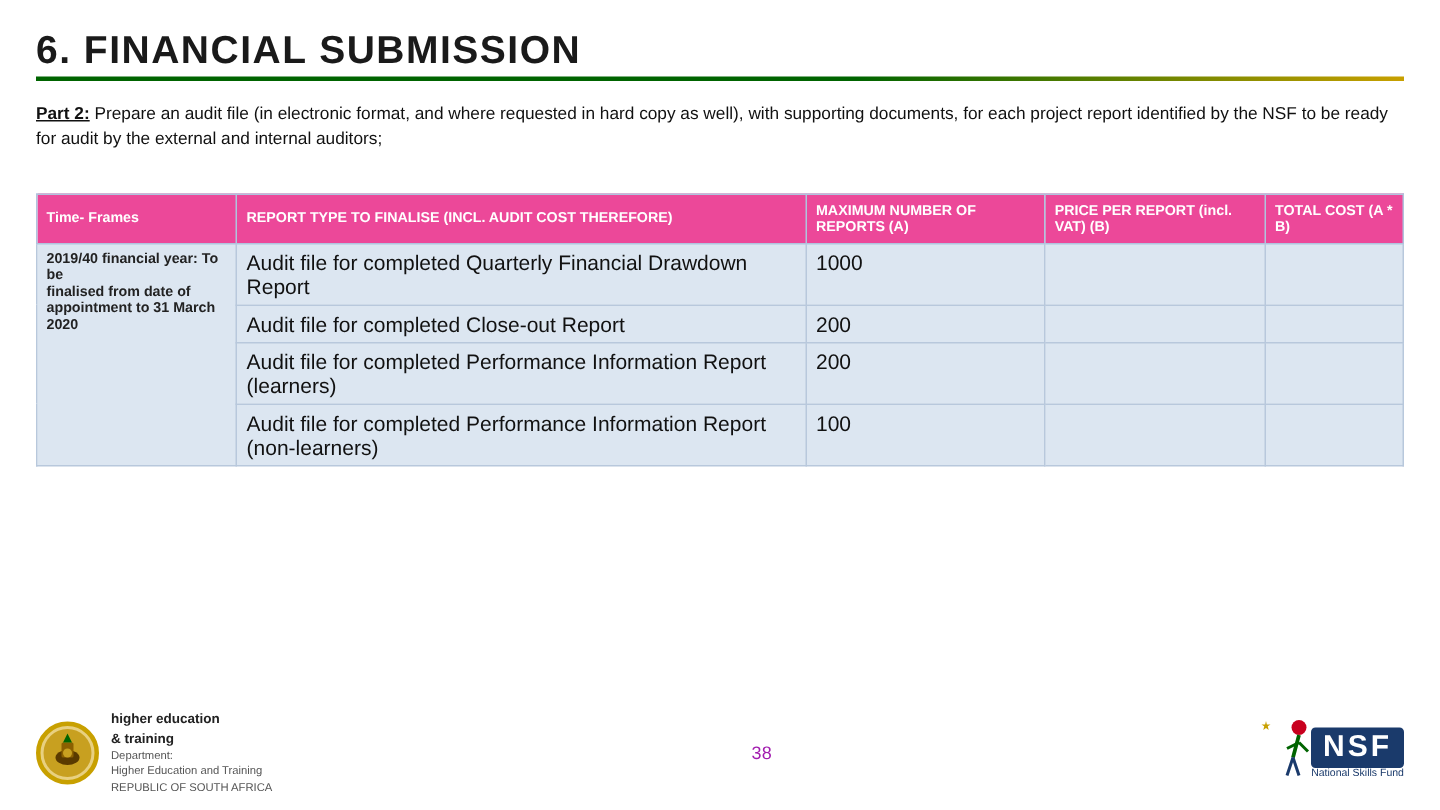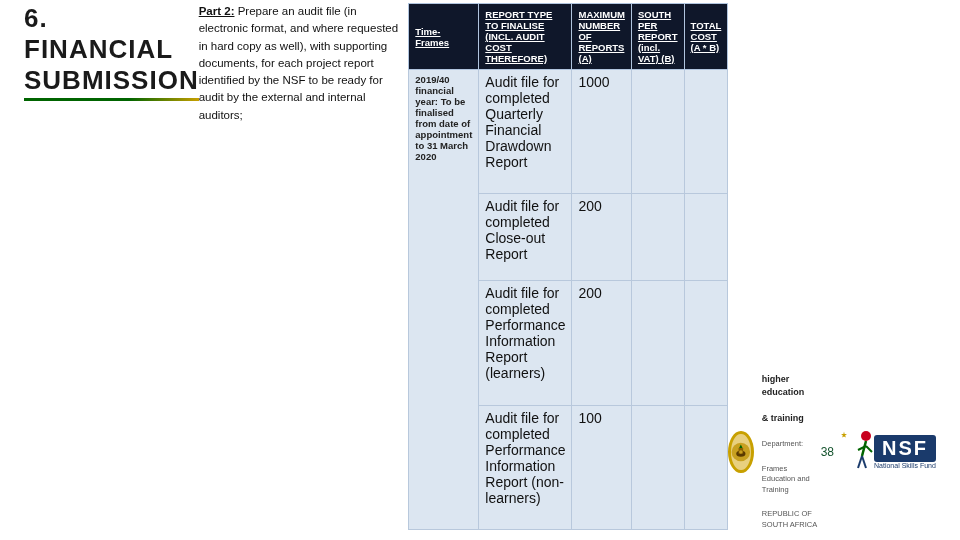--- a/index.html
+++ b/index.html
@@ -8,22 +8,23 @@
       height: 540px;
       font-family: Arial, sans-serif;
       background: #fff;
       overflow: hidden;
       position: relative;
     }
 
     .page {
       width: 960px;
       height: 540px;
-      padding: 3px 24px 10px 24px;
-      display: flex;
+      padding: 18px 24px 10px 24px;
+      display: flex;
+      flex-direction: column;
     }
 
     .title-section {
       margin-bottom: 6px;
     }
 
     .page-title {
       font-size: 26px;
       font-weight: bold;
       color: #1a1a1a;
@@ -35,38 +36,37 @@
       width: 100%;
       height: 3px;
       background: linear-gradient(to right, #006400 60%, #c8a000 100%);
       margin-bottom: 8px;
     }
 
     .intro-text {
       font-size: 11.5px;
       color: #111;
       line-height: 1.5;
-      margin-bottom: 10px;
+      margin-bottom: 26px;
     }
 
     .intro-text .part2 {
       font-weight: bold;
       text-decoration: underline;
     }
 
     table {
       width: 100%;
       border-collapse: collapse;
       font-size: 10px;
     }
 
     thead tr {
-      background-color: #0f172a;
+      background-color: #ec4899;
       color: #fff;
-      text-decoration: underline;
     }
 
     thead th {
       padding: 5px 6px;
       text-align: left;
       font-size: 9.5px;
       font-weight: bold;
       border: 1px solid #b0c4de;
     }
 
@@ -126,50 +126,49 @@
       width: 34px;
       height: 34px;
     }
 
     .footer-text-block {
       display: flex;
       flex-direction: column;
       font-size: 8px;
       color: #333;
       line-height: 1.4;
-      gap: 14px;
     }
 
     .footer-text-block .dept-name {
       font-weight: bold;
       font-size: 9px;
       color: #222;
     }
 
     .footer-text-block .dept-sub {
       font-size: 7.5px;
       color: #555;
     }
 
     .footer-center {
       font-size: 12px;
-      color: #14532d;
+      color: #a21caf;
       font-weight: normal;
       text-align: center;
     }
 
     .footer-right {
       display: flex;
       align-items: center;
     }
 
     .nsf-logo {
       display: flex;
       flex-direction: column;
-      align-items: flex-start;
+      align-items: flex-end;
     }
 
     .nsf-badge {
       background: #1a3a6b;
       color: #fff;
       font-size: 20px;
       font-weight: bold;
       padding: 2px 8px;
       border-radius: 3px;
       letter-spacing: 2px;
@@ -198,21 +197,21 @@
   <div class="intro-text">
     <span class="part2">Part 2:</span><span> Prepare an audit file (in electronic format, and where requested in hard copy as well), with supporting documents, for each project report identified by the NSF to be ready for audit by the external and internal auditors;</span>
   </div>
 
   <table>
     <thead>
       <tr>
         <th>Time- Frames</th>
         <th>REPORT TYPE TO FINALISE (INCL. AUDIT COST THEREFORE)</th>
         <th>MAXIMUM NUMBER OF REPORTS (A)</th>
-        <th>SOUTH PER REPORT (incl. VAT) (B)</th>
+        <th>PRICE PER REPORT (incl. VAT) (B)</th>
         <th>TOTAL COST (A * B)</th>
       </tr>
     </thead>
     <tbody>
 
       <tr>
         <td class="time-frames-cell" rowspan="4">
           <span>2019/40 financial year: To be</span><br>
           <span>finalised from date of</span><br>
           <span>appointment to 31 March 2020</span>
@@ -255,21 +254,21 @@
           <ellipse cx="17" cy="20" rx="8" ry="5" fill="#5a3a00"></ellipse>
           <rect x="13" y="10" width="8" height="10" rx="1" fill="#8b6000"></rect>
           <polygon points="17,4 14,10 20,10" fill="#006400"></polygon>
           <circle cx="17" cy="17" r="3" fill="#c8a020"></circle>
         </svg>
       </div>
       <div class="footer-text-block">
         <span class="dept-name">higher education</span>
         <span class="dept-name">&amp; training</span>
         <span class="dept-sub">Department:</span>
-        <span class="dept-sub">Frames Education and Training</span>
+        <span class="dept-sub">Higher Education and Training</span>
         <span class="dept-sub">REPUBLIC OF SOUTH AFRICA</span>
       </div>
     </div>
 
     <div class="footer-center">38</div>
 
     <div class="footer-right">
 
       <div class="nsf-figure">
         <svg width="36" height="44" viewBox="0 0 36 44">

